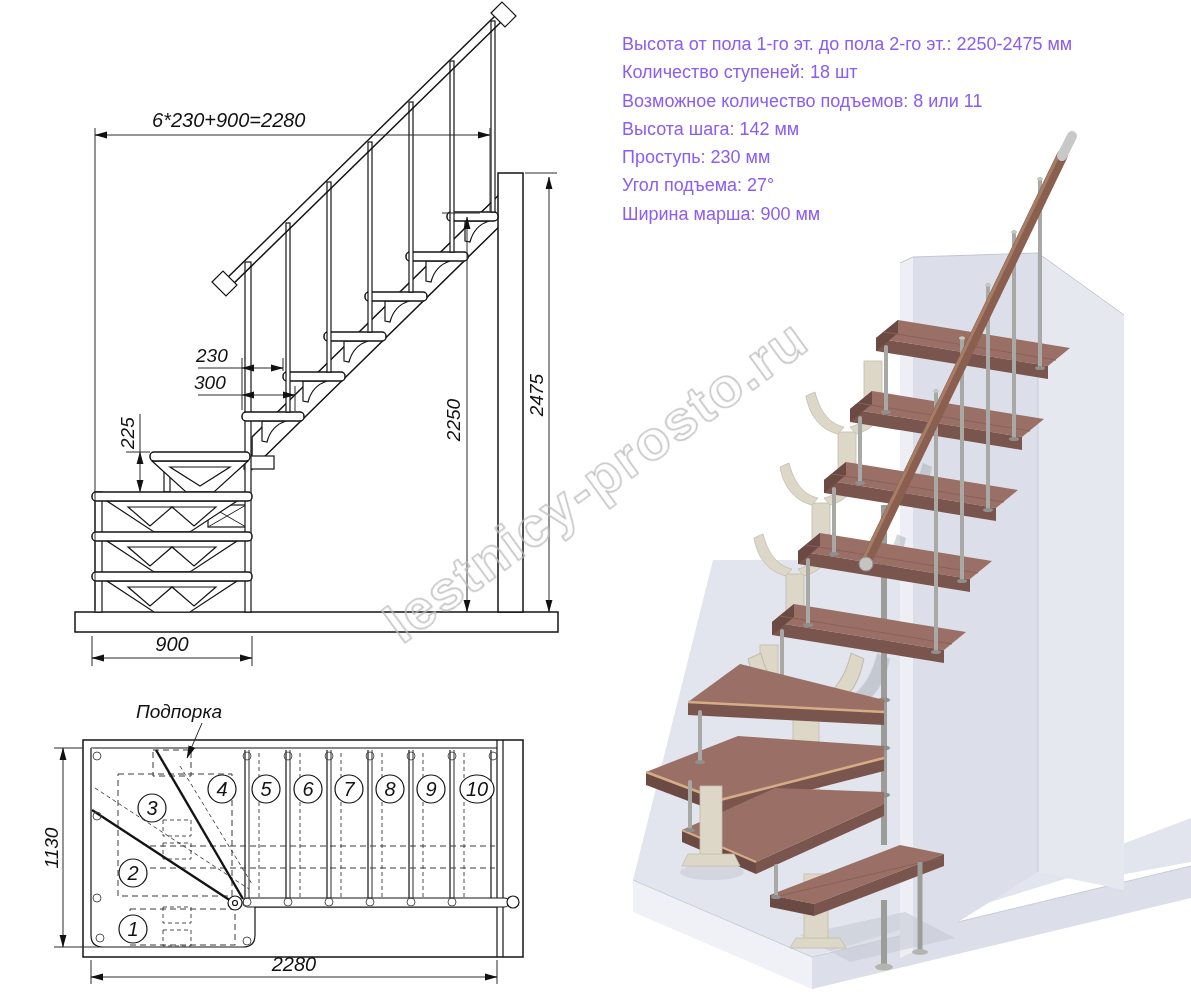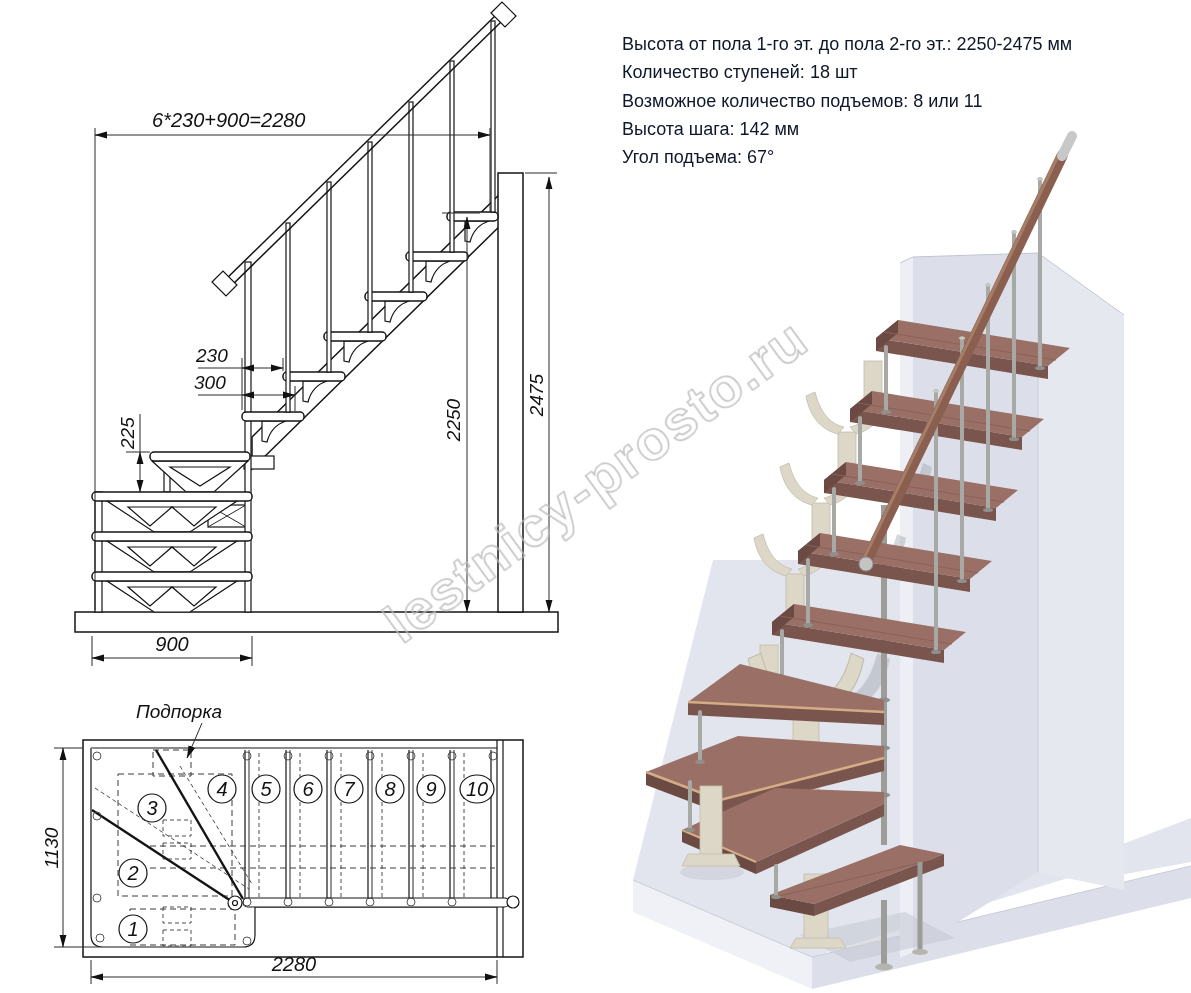--- a/index.html
+++ b/index.html
@@ -1,19 +1,19 @@
 <!DOCTYPE html>
 <html><head>
 <meta charset="utf-8">
 <style>
   html,body{margin:0;padding:0;background:#fff;}
   .canvas{position:relative;width:1191px;height:993px;background:#fff;overflow:hidden;
           font-family:"Liberation Sans",sans-serif;}
   .canvas > svg{position:absolute;left:0;top:0;}
-  .specs{position:absolute;left:622px;top:30px;width:540px;font-size:18px;line-height:28.3px;color:#0f172a;}
+  .specs{position:absolute;left:622px;top:30px;width:540px;font-size:18px;line-height:28.3px;color:#8b5cf6;}
   
   .k {stroke:#141414;stroke-width:1.5;fill:#fff;}
   .k2{stroke:#141414;stroke-width:1.2;fill:#fff;}
   .th{stroke:#2a2a2a;stroke-width:1;fill:none;}
   .dm{stroke:#2a2a2a;stroke-width:1;fill:none;}
   .dash {stroke:#3a3a3a;stroke-width:1;fill:none;stroke-dasharray:6 4;}
   .dash2{stroke:#3a3a3a;stroke-width:.9;fill:none;stroke-dasharray:4 3;}
   .dg{stroke:#141414;stroke-width:2.4;fill:none;}
   text.dt {font:italic 19px "Liberation Sans",sans-serif;fill:#111;}
   text.dt20{font:italic 20px "Liberation Sans",sans-serif;fill:#111;}
@@ -444,16 +444,18 @@
   </g>
 
   <text transform="translate(402,645) rotate(-36)" font-family="Liberation Sans, sans-serif" font-size="56" font-weight="bold" fill="none" stroke="#bcbcbc" stroke-width="1.7" stroke-linejoin="round" opacity=".85" textLength="505">lestnicy-prosto.ru</text>
 </svg>
 
   <div class="specs">
     <div>Высота от пола 1-го эт. до пола 2-го эт.: 2250-2475 мм</div>
     <div>Количество ступеней: 18 шт</div>
     <div>Возможное количество подъемов: 8 или 11</div>
     <div>Высота шага: 142 мм</div>
-    <div>Угол подъема: 67°</div>
+    <div>Проступь: 230 мм</div>
+    <div>Угол подъема: 27°</div>
+    <div>Ширина марша: 900 мм</div>
   </div>
 
 </div>
 
 </body></html>

